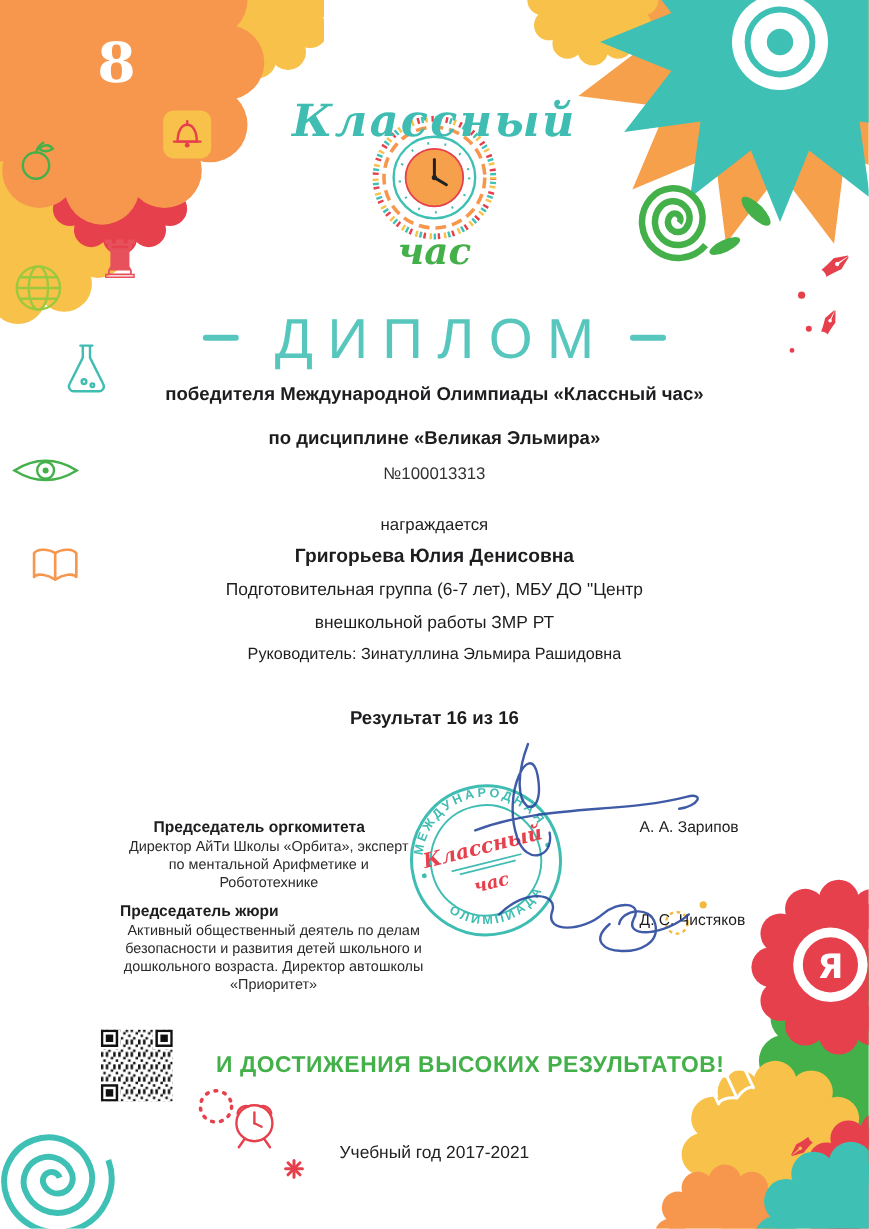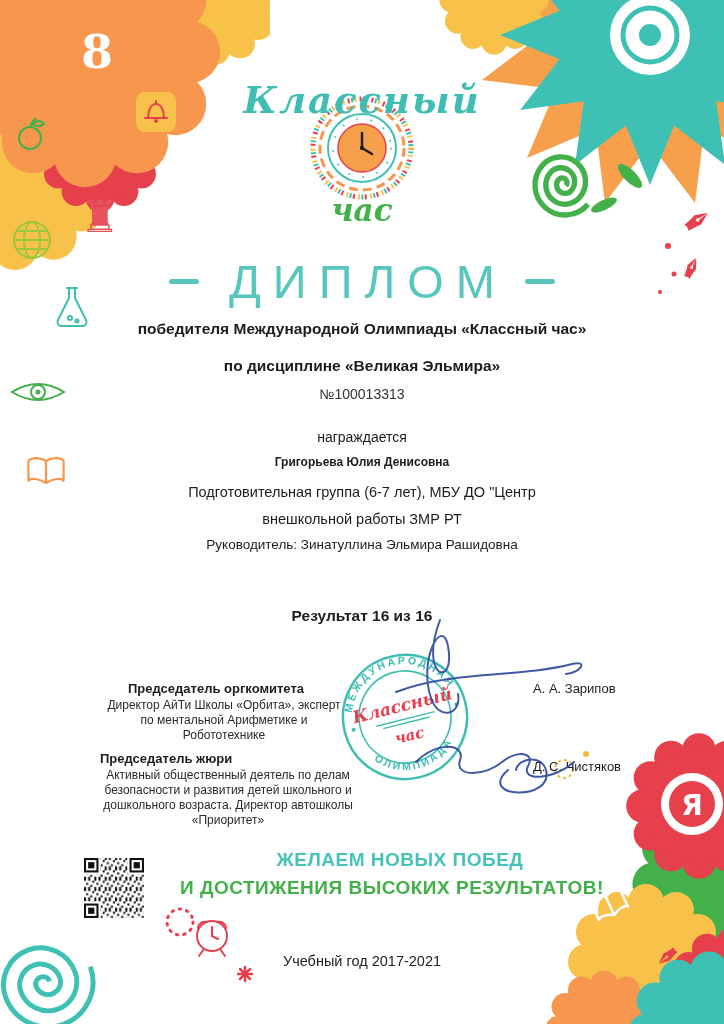--- a/index.html
+++ b/index.html
@@ -16,25 +16,25 @@
   #logo-clock { left:307px; top:93px; width:110px; height:110px; z-index:4; }
 
   .title-row { top:254px; display:flex; justify-content:center; align-items:center; gap:30px; }
   .title-text { font-size:47px; color:#57c7be; letter-spacing:12px; margin-right:-12px; font-weight:500; }
   .dash { width:30px; height:5px; background:#57c7be; border-radius:3px; display:inline-block; }
 
   .subtitle   { top:320px; font-weight:bold; font-size:15.5px; }
   .discipline { top:357px; font-weight:bold; font-size:15.5px; }
   .number     { top:386px; font-size:14px; color:#333; }
   .awarded    { top:429px; font-size:14px; }
-  .recipient  { top:455px; font-size:12px; font-weight:bold; }
+  .recipient  { top:455px; font-size:16px; font-weight:bold; }
   .detail1    { top:484px; font-size:14.5px; }
   .detail2    { top:511px; font-size:14.5px; }
   .supervisor { top:537px; font-size:13.5px; }
-  .result     { top:590px; font-size:15.5px; font-weight:bold;margin-top:17px; }
+  .result     { top:590px; font-size:15.5px; font-weight:bold; }
 
   .sig-role { font-size:13px; font-weight:bold; }
   .sig-desc { font-size:12px; color:#2a2a2a; line-height:15px;text-align:center; }
   .sig-name { font-size:13px; }
   #sig1-role { left:100px; top:681px;padding-left:28px; }
   #sig1-desc { left:100px; top:698px; width:248px; }
   #sig1-name { left:533px; top:681px; }
   #sig2-role { left:100px; top:751px; }
   #sig2-desc { left:100px; top:768px; width:256px; }
   #sig2-name { left:533px; top:759px; }
@@ -273,17 +273,16 @@
         <rect x="1" y="1" width="5" height="5"></rect>
         <rect x="23" y="1" width="5" height="5"></rect>
         <rect x="1" y="23" width="5" height="5"></rect>
       </g>
     <g fill="#111">
         <rect x="2" y="2" width="3" height="3"></rect>
         <rect x="24" y="2" width="3" height="3"></rect>
         <rect x="2" y="24" width="3" height="3"></rect>
       </g>
   </svg>
-  <div class="abs content slogan1">ЖЕЛАЕМ НОВЫХ ПОБЕД</div>
   <div class="abs content slogan2">И ДОСТИЖЕНИЯ ВЫСОКИХ РЕЗУЛЬТАТОВ!</div>
   <div class="abs center content year">Учебный год 2017-2021</div>
 
 </div>
 
 </body></html>

